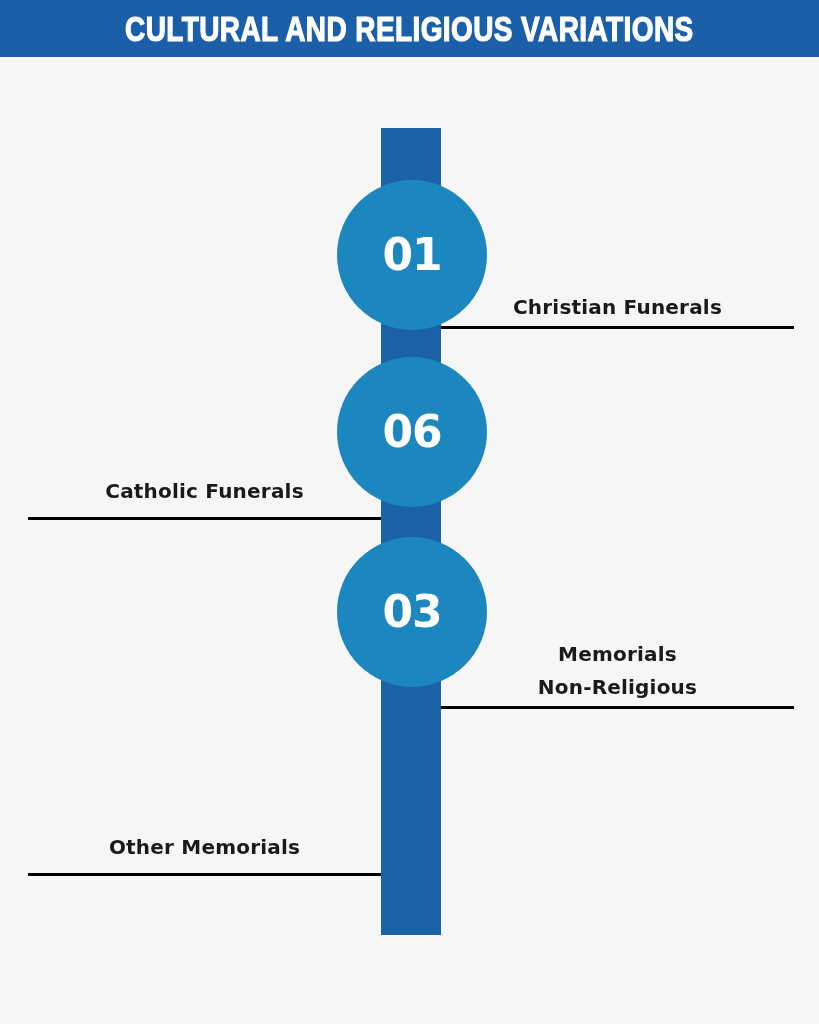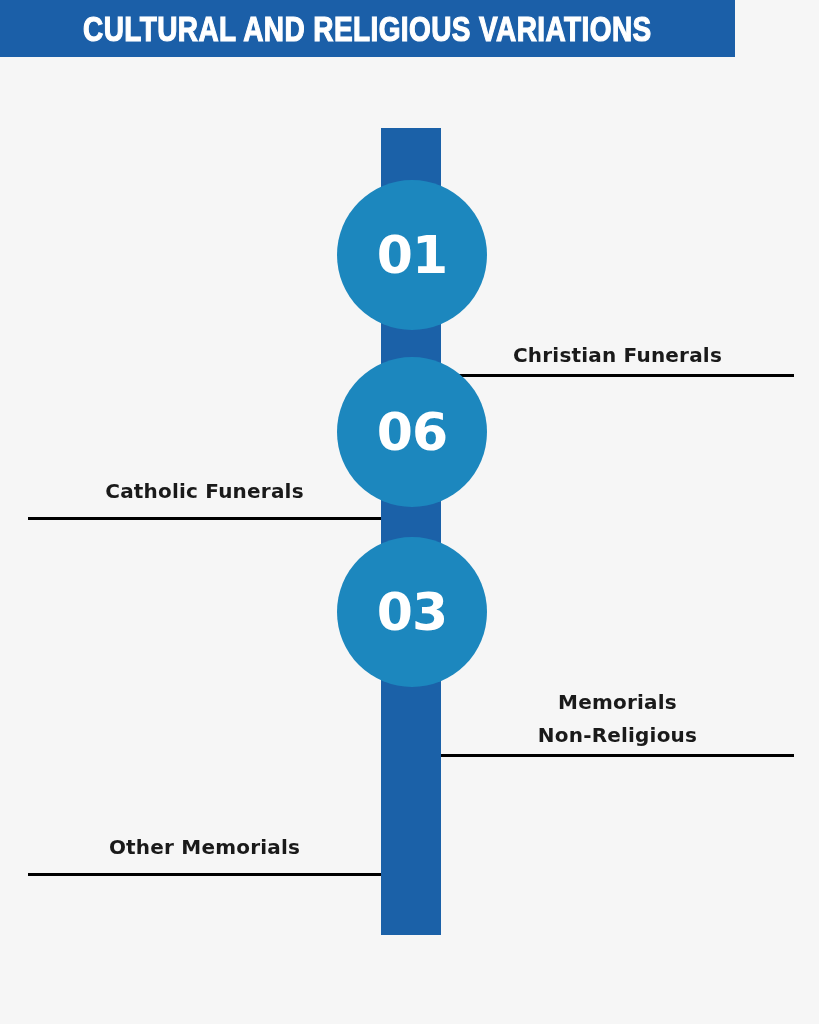--- a/index.html
+++ b/index.html
@@ -20,21 +20,21 @@
     height: 1024px;
     background: #f6f6f6;
     overflow: hidden;
   }
 
   
   .header-banner {
     position: absolute;
     left: 0;
     top: 0;
-    width: 735px;
+    width: 819px;
     height: 57px;
     background: #1b5fa8;
     display: flex;
     align-items: center;
     justify-content: center;
   }
   .header-title {
     color: #ffffff;
     font-family: "Liberation Sans Narrow", "Liberation Sans", sans-serif;
     font-weight: 700;
@@ -67,21 +67,21 @@
     border-radius: 50%;
     background: #1c87be;
     display: flex;
     align-items: center;
     justify-content: center;
   }
   .step-circle .step-number {
     color: #ffffff;
     font-family: "DejaVu Sans", sans-serif;
     font-weight: 700;
-    font-size: 52px;
+    font-size: 44px;
     line-height: 1;
     letter-spacing: -1px;
   }
   .circle-1 { top: 180px; }
   .circle-2 { top: 357px; }
   .circle-3 { top: 537px; }
   .circle-4 { top: 720px; }
 
   
   .label-block {
@@ -99,21 +99,20 @@
     height: 3px;
     background: #000000;
     width: 100%;
   }
 
   
   .label-right {
     left: 441px;
     width: 353px;
     text-align: center;
-    margin-top: 48px;
   }
   .label-right .label-text { padding-bottom: 5px; }
 
   
   .label-left {
     left: 28px;
     width: 353px;
     text-align: center;
   }
   .label-left .label-text { padding-bottom: 12px; }

